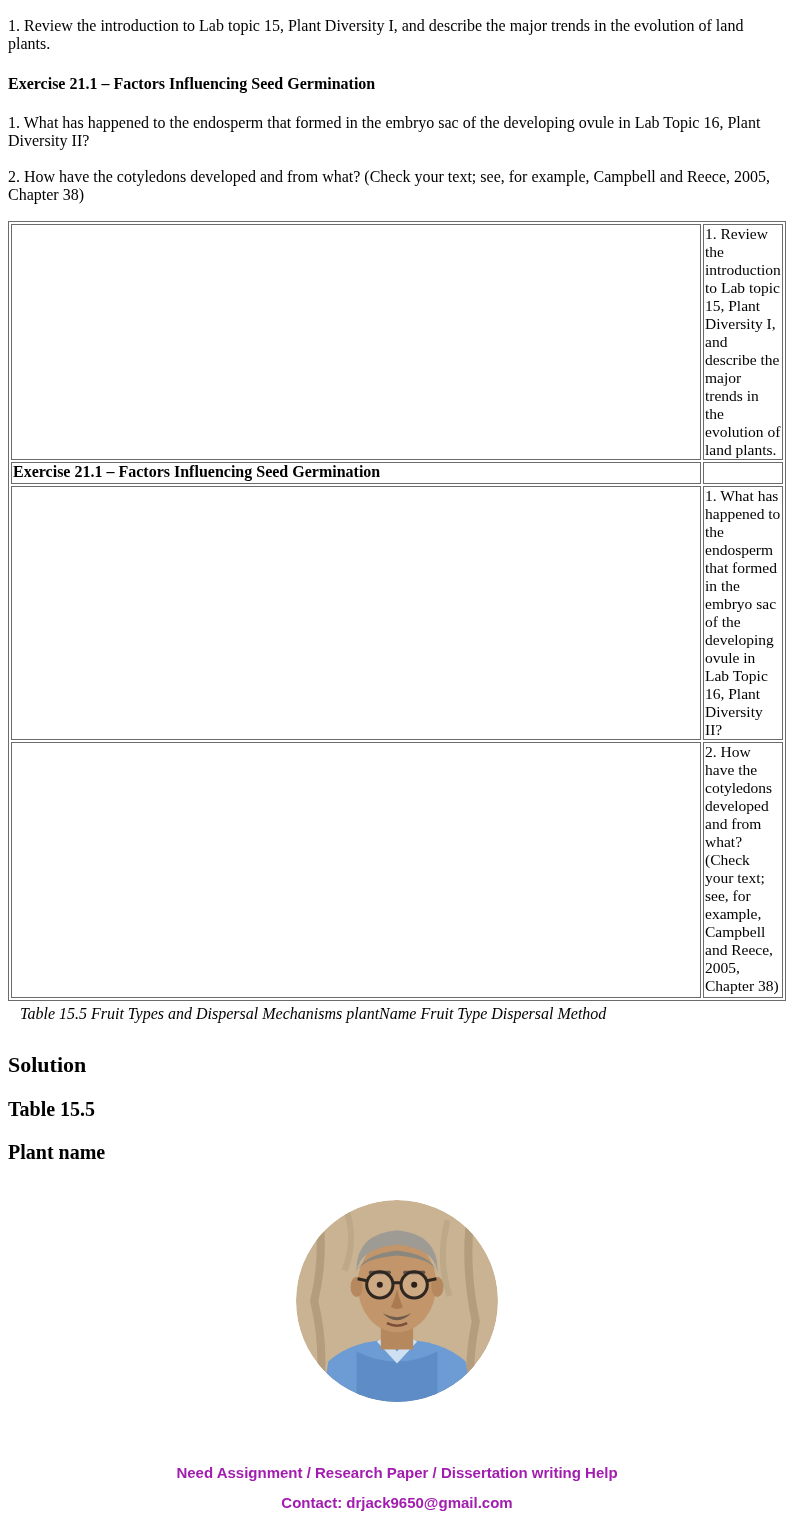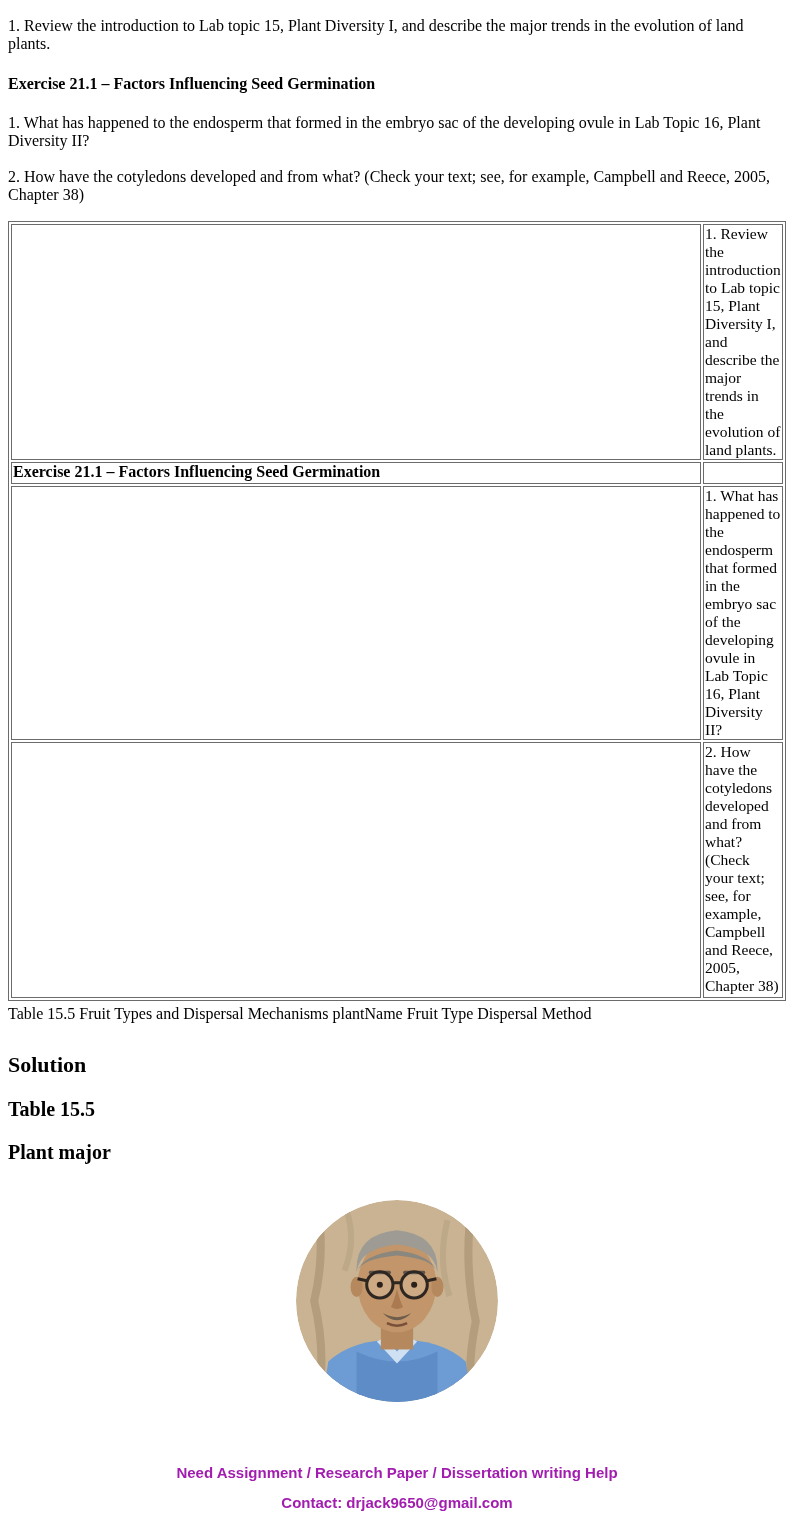--- a/index.html
+++ b/index.html
@@ -46,22 +46,23 @@
     word-wrap: break-word;
   }
   td.cell-left  { width: 690px; }
   td.cell-right { width: 80px; }
   tr.row-tall-1 td { height: 231px; }
   tr.row-exercise td { height: 22px; }
   tr.row-exercise td.cell-left { font-weight: bold; font-size: 16px; }
   tr.row-tall-2 td { height: 251px; }
   tr.row-tall-3 td { height: 256px; }
   p.table-caption {
-    margin: 4px 0 16px 0;
+    margin: 4px 0 16px 12px;
     line-height: 1.15;
+    font-style: italic;
   }
   h2.solution-heading {
     font-size: 22px;
     font-weight: bold;
     margin: 28px 0 18px 0;
   }
   h4.sub-label {
     font-size: 20px;
     font-weight: bold;
     margin: 20px 0 16px 0;
@@ -127,21 +128,21 @@
     </tr>
   </tbody>
     </table>
 
   <p class="table-caption">Table 15.5 Fruit Types and Dispersal Mechanisms plantName Fruit Type Dispersal Method</p>
 
   <h2 class="solution-heading">Solution</h2>
 
   <h4 class="sub-label">Table 15.5</h4>
 
-  <h4 class="sub-label">Plant major</h4>
+  <h4 class="sub-label">Plant name</h4>
 
   <div class="avatar-wrap">
     <span class="avatar">
       <svg viewBox="0 0 200 200" width="202" height="202">
         <defs>
           <clipPath id="circleClip">
               <circle cx="100" cy="100" r="100"></circle>
             </clipPath>
         </defs>
         <g clip-path="url(#circleClip)">

